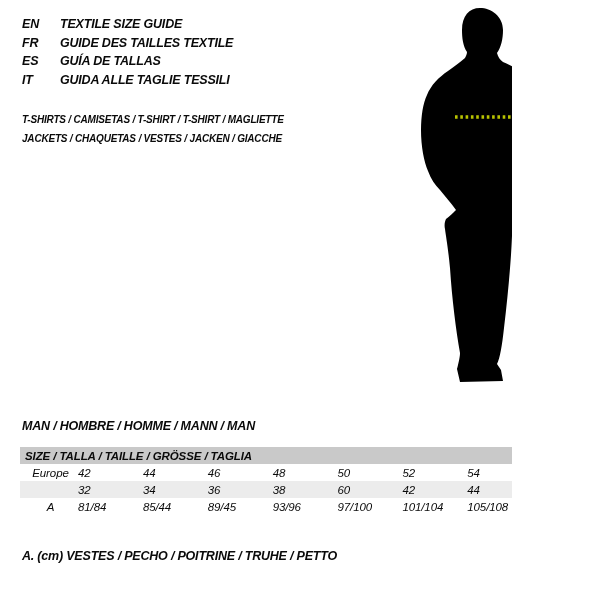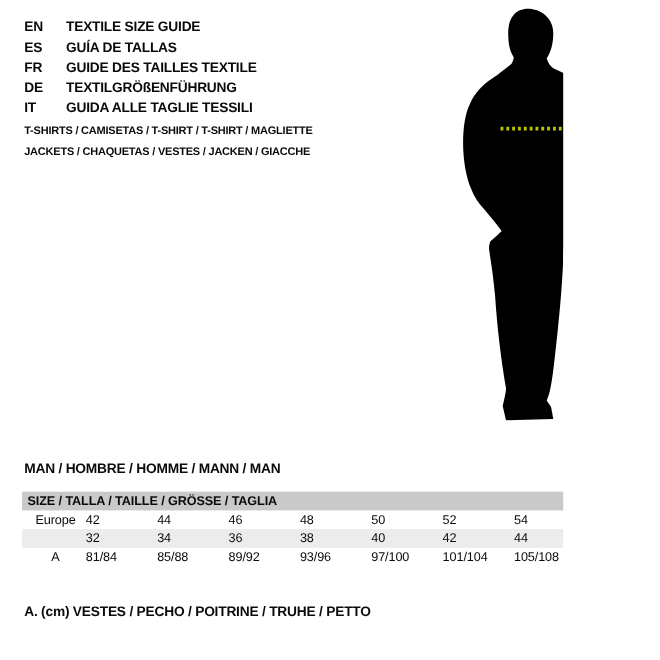--- a/index.html
+++ b/index.html
@@ -3,20 +3,21 @@
 <meta charset="utf-8">
 <style>
   html,body{margin:0;padding:0;background:#fff;}
   .page{
     position:relative;
     width:512px;height:600px;
     background:#fff;
     font-family:"Liberation Sans","DejaVu Sans",sans-serif;
     color:#0a0a0a;
     overflow:hidden;
+    font-style:italic;
   }
   
   .lang-list{position:absolute;left:22px;top:15px;}
   .lang-row{display:flex;line-height:18.5px;font-size:12.5px;font-weight:700;letter-spacing:-0.2px;}
   .lang-code{width:38px;flex:0 0 38px;}
   
   .categories{position:absolute;left:22px;top:110px;font-size:10px;font-weight:700;line-height:19px;letter-spacing:-0.2px;}
   
   .figure{position:absolute;left:400px;top:0;width:200px;height:400px;}
   .figure text{font-family:"Liberation Sans","DejaVu Sans",sans-serif;font-size:14px;fill:#0a0a0a;}
@@ -44,30 +45,26 @@
 <body>
 
 <div class="page">
 
   <div class="lang-list">
     <div class="lang-row">
       <span class="lang-code">EN</span>
       <span class="lang-label">TEXTILE SIZE GUIDE</span>
     </div>
     <div class="lang-row">
-      <span class="lang-code">ES</span>
-      <span class="lang-label">GUÍA DE TALLAS</span>
-    </div>
-    <div class="lang-row">
       <span class="lang-code">FR</span>
       <span class="lang-label">GUIDE DES TAILLES TEXTILE</span>
     </div>
     <div class="lang-row">
-      <span class="lang-code">DE</span>
-      <span class="lang-label">TEXTILGRÖßENFÜHRUNG</span>
+      <span class="lang-code">ES</span>
+      <span class="lang-label">GUÍA DE TALLAS</span>
     </div>
     <div class="lang-row">
       <span class="lang-code">IT</span>
       <span class="lang-label">GUIDA ALLE TAGLIE TESSILI</span>
     </div>
   </div>
 
   <div class="categories">
     <div>T-SHIRTS / CAMISETAS / T-SHIRT / T-SHIRT / MAGLIETTE</div>
     <div>JACKETS / CHAQUETAS / VESTES / JACKEN / GIACCHE</div>
@@ -141,30 +138,30 @@
         <td>52</td>
         <td>54</td>
         <td>56</td>
       </tr>
       <tr class="shaded">
         <td class="lbl"></td>
         <td>32</td>
         <td>34</td>
         <td>36</td>
         <td>38</td>
-        <td>40</td>
+        <td>60</td>
         <td>42</td>
         <td>44</td>
         <td>46</td>
       </tr>
       <tr>
         <td class="lbl">A</td>
         <td>81/84</td>
-        <td>85/88</td>
-        <td>89/92</td>
+        <td>85/44</td>
+        <td>89/45</td>
         <td>93/96</td>
         <td>97/100</td>
         <td>101/104</td>
         <td>105/108</td>
         <td>109/112</td>
       </tr>
     </tbody>
   </table>
 
   <div class="footnote">A. (cm) VESTES / PECHO / POITRINE / TRUHE / PETTO</div>

